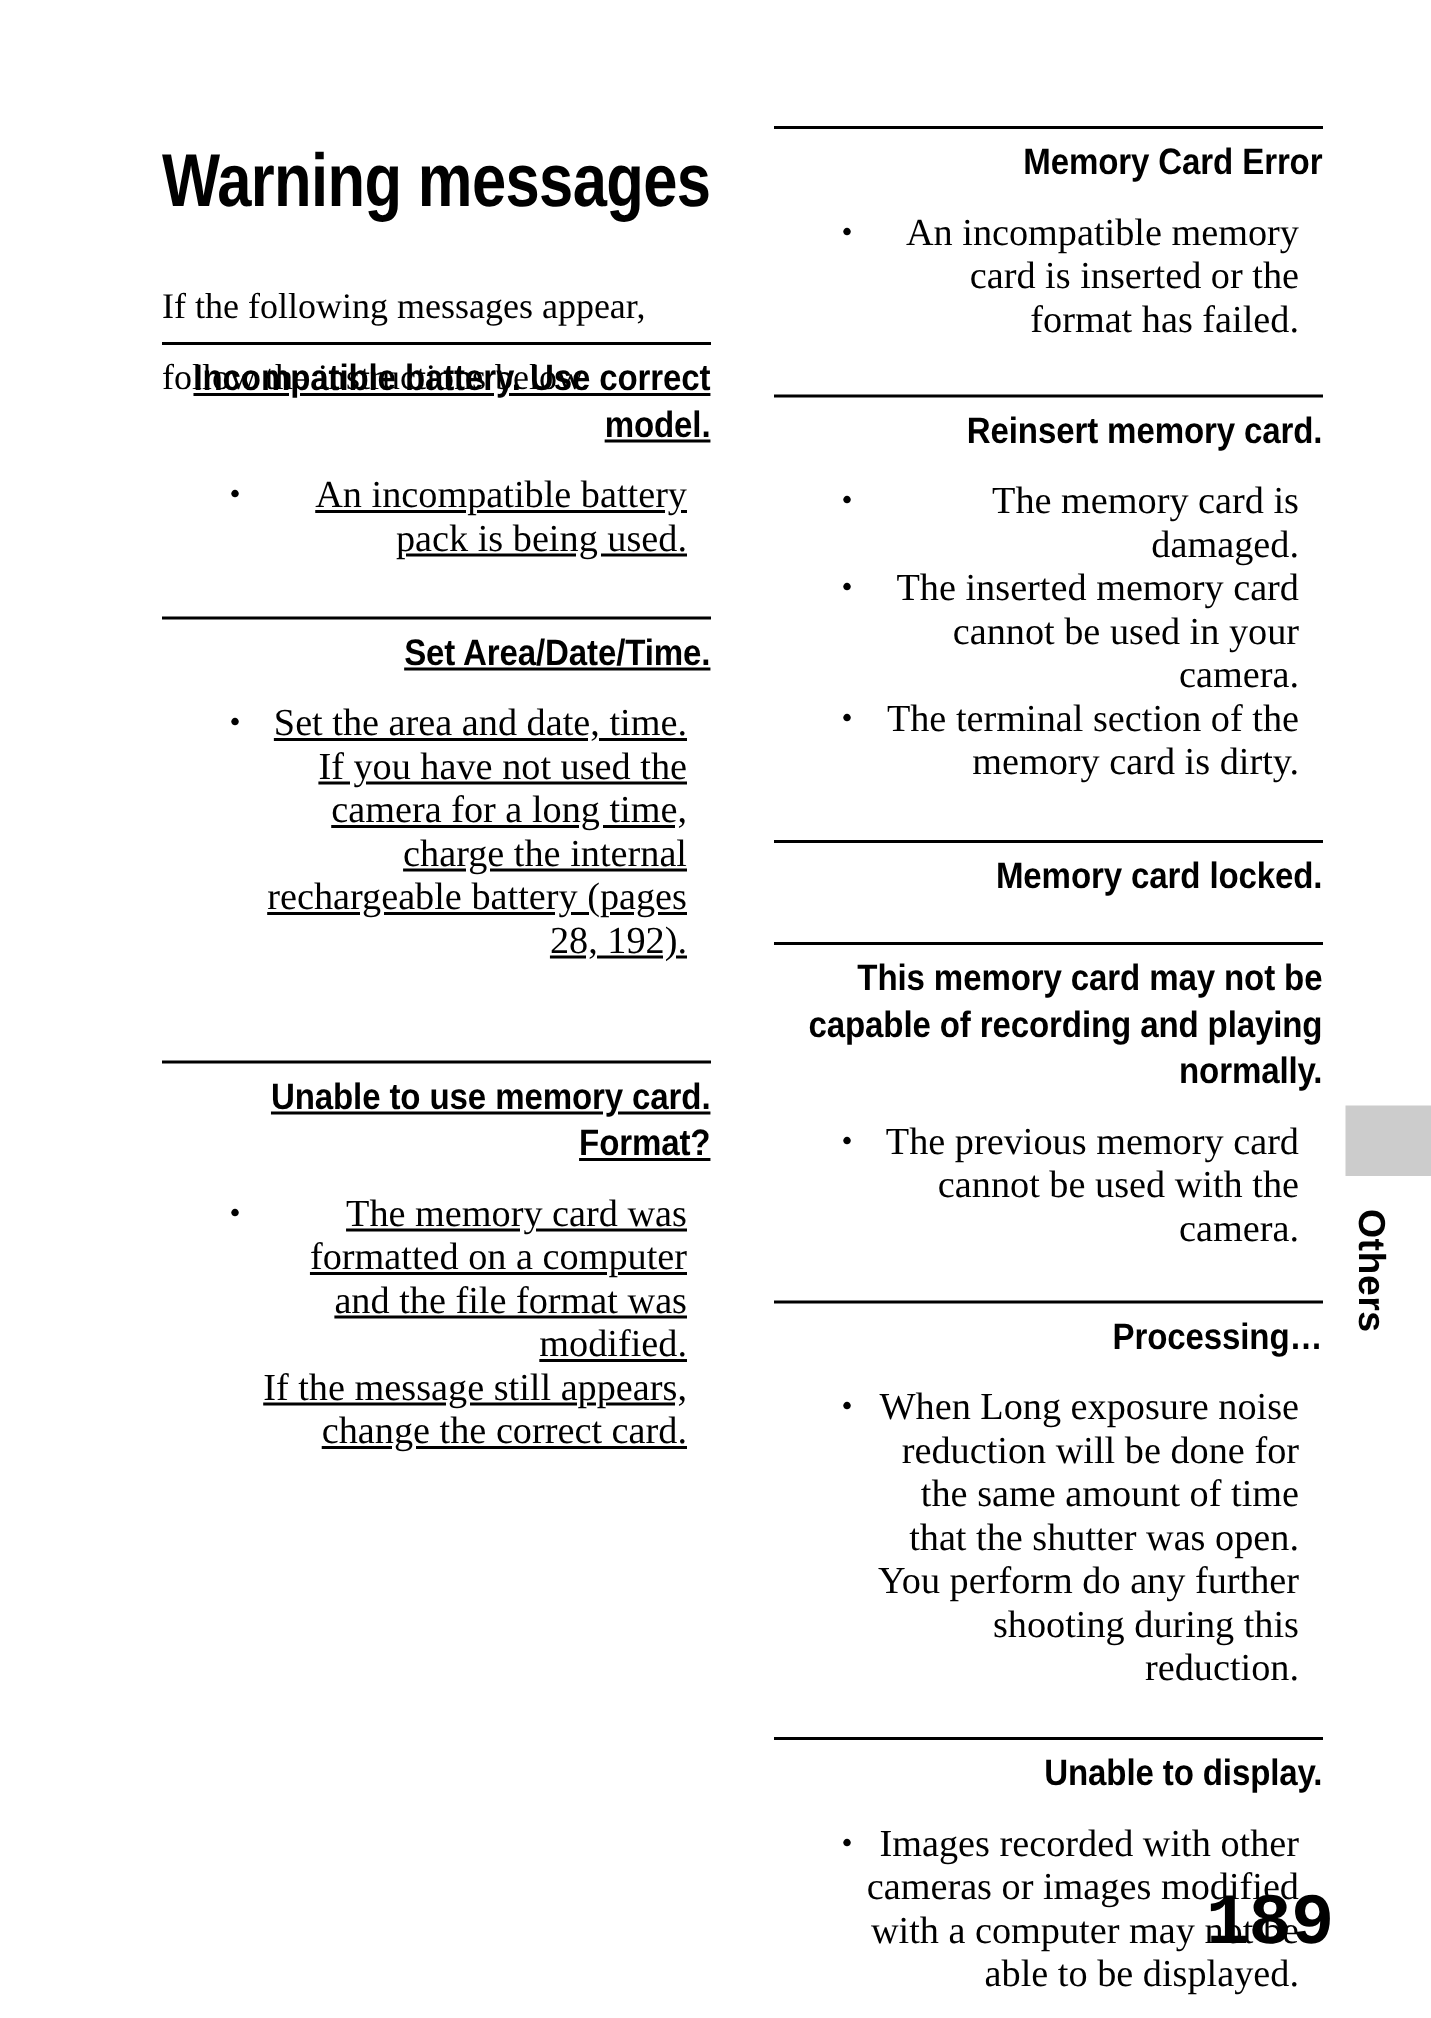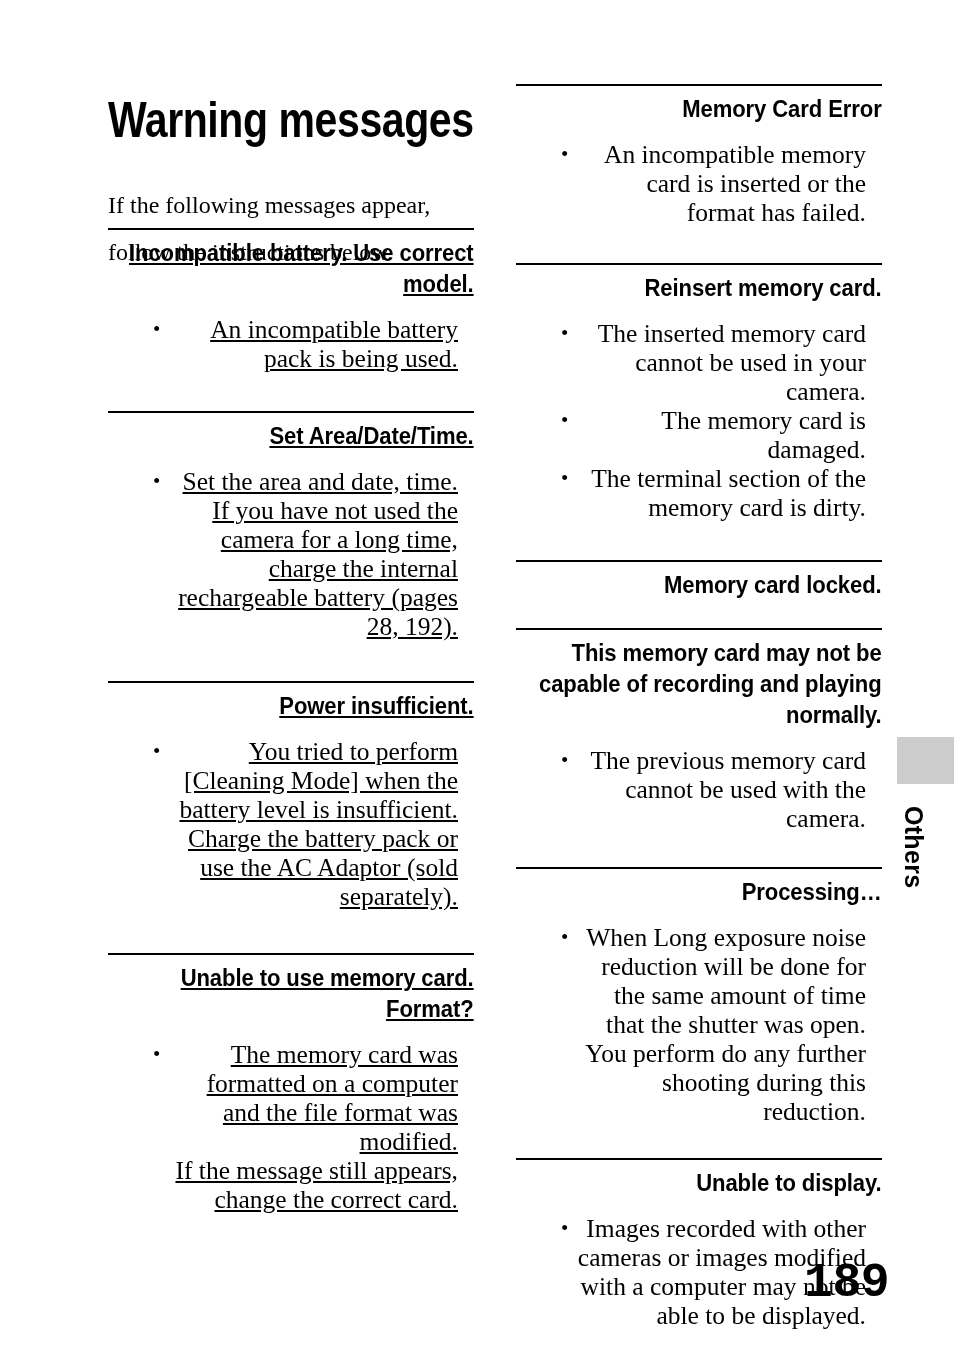--- a/index.html
+++ b/index.html
@@ -179,29 +179,20 @@
       <h2>Set Area/Date/Time.</h2>
       <ul class="bullets">
         <li>
           <span class="para">Set the area and date, time. If you have not used the camera for a long time, charge the internal rechargeable battery (pages 28, 192).</span>
         </li>
       </ul>
     </div>
 
     <div class="sp-c"></div>
 
-    <div class="section">
-      <div class="rule"></div>
-      <h2>Power insufficient.</h2>
-      <ul class="bullets">
-        <li>
-          <span class="para">You tried to perform [Cleaning Mode] when the battery level is insufficient. Charge the battery pack or use the AC Adaptor (sold separately).</span>
-        </li>
-      </ul>
-    </div>
 
     <div class="sp-f"></div>
 
     <div class="section">
       <div class="rule"></div>
       <h2>Unable to use memory card. Format?</h2>
       <ul class="bullets">
         <li>
           <span class="para">The memory card was formatted on a computer and the file format was modified.</span>
           <span class="para">If the message still appears, change the correct card.</span>
@@ -223,24 +214,24 @@
       </ul>
     </div>
 
     <div class="sp-a"></div>
 
     <div class="section">
       <div class="rule"></div>
       <h2>Reinsert memory card.</h2>
       <ul class="bullets">
         <li>
+          <span class="para">The memory card is damaged.</span>
+        </li>
+        <li>
           <span class="para">The inserted memory card cannot be used in your camera.</span>
-        </li>
-        <li>
-          <span class="para">The memory card is damaged.</span>
         </li>
         <li>
           <span class="para">The terminal section of the memory card is dirty.</span>
         </li>
       </ul>
     </div>
 
     <div class="sp-b"></div>
 
     <div class="section">

